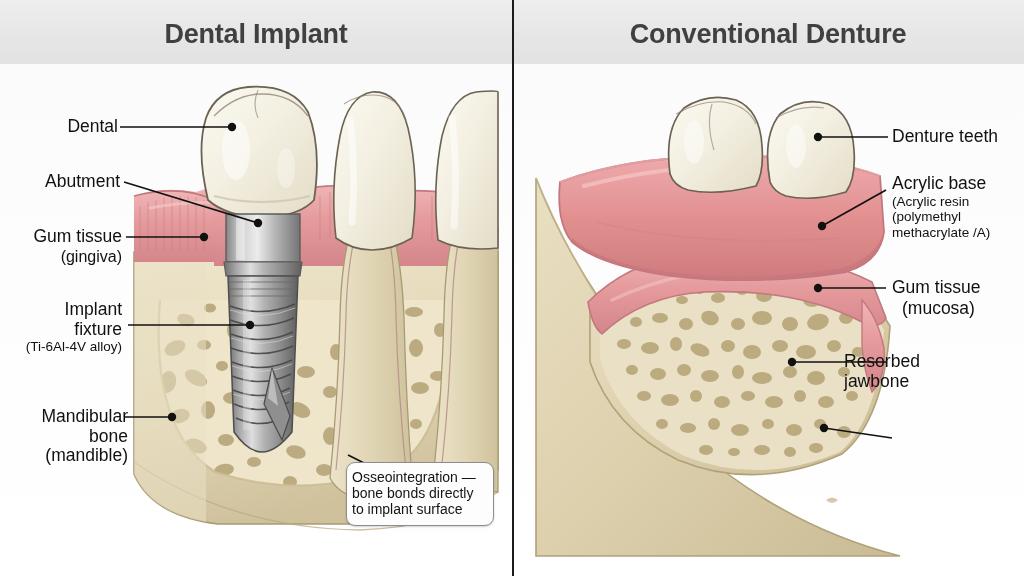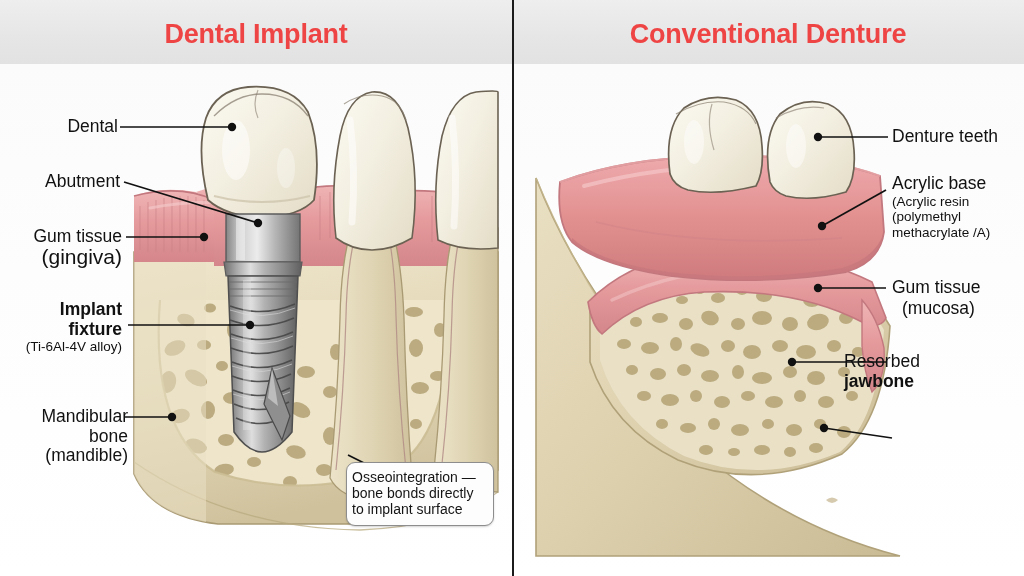--- a/index.html
+++ b/index.html
@@ -11,21 +11,21 @@
   }
   #stage{position:absolute;inset:0;width:1024px;height:576px;background:#ffffff;}
 
   
   .header-band{
     position:absolute;left:0;top:0;width:1024px;height:64px;
     background:linear-gradient(180deg,#eeeeee 0%,#e6e6e6 58%,#e2e2e2 100%);
   }
   .header-title{
     position:absolute;top:16px;height:36px;line-height:36px;
-    font-size:27px;font-weight:bold;letter-spacing:-0.2px;color:#ef4444;
+    font-size:27px;font-weight:bold;letter-spacing:-0.2px;color:#404040;
     text-align:center;
   }
   #title-left{left:0;width:512px;}
   #title-right{left:512px;width:512px;}
 
   .panel-bg{position:absolute;top:64px;height:512px;width:512px;
     background:linear-gradient(180deg,#fbfbfb 0%,#fdfdfd 40%,#ffffff 100%);}
   #bg-left{left:0;}
   #bg-right{left:512px;}
 
@@ -33,21 +33,21 @@
     position:absolute;left:512px;top:0;width:2px;height:576px;
     background:#1b1b1b;z-index:40;
   }
 
   
   .art{position:absolute;left:0;top:0;width:1024px;height:576px;overflow:hidden;}
 
   
   .label{position:absolute;font-size:17.5px;line-height:19.5px;color:#111;}
   .label .sub{font-size:13.5px;line-height:15.5px;display:block;}
-  .label .b{font-weight:bold;}
+  .label .b{font-weight:normal;}
   .label.r{text-align:right;}
   .label.l{text-align:left;}
   .note{position:absolute;font-size:13.5px;line-height:15.8px;color:#111;text-align:left;}
 
   
   .callout{
     position:absolute;background:#fdfdfd;border:1.6px solid #8d8d8d;
     border-radius:9px;padding:6px 9px 7px 5px;
     font-size:14px;line-height:16.2px;color:#141414;
     box-shadow:0 1px 2px rgba(0,0,0,.18);
@@ -441,21 +441,21 @@
   <div class="label r" style="left:0;width:118px;top:117px;">
     <span>Dental</span>
   </div>
 
   <div class="label r" style="left:0;width:120px;top:172px;">
     <span>Abutment</span>
   </div>
 
   <div class="label r" style="left:0;width:122px;top:227px;">
     <span>Gum tissue</span>
-    <span class="sub" style="font-size:21px;line-height:20px;">(gingiva)</span>
+    <span class="sub" style="font-size:16px;line-height:20px;">(gingiva)</span>
   </div>
 
   <div class="label r" style="left:0;width:122px;top:300px;">
     <span class="b">Implant</span><br>
     <span class="b">fixture</span>
     <span class="sub">(Ti-6Al-4V alloy)</span>
   </div>
 
   <div class="label r" style="left:0;width:118px;top:407px;padding-left:10px;">
     <span>Mandibular</span><br>

